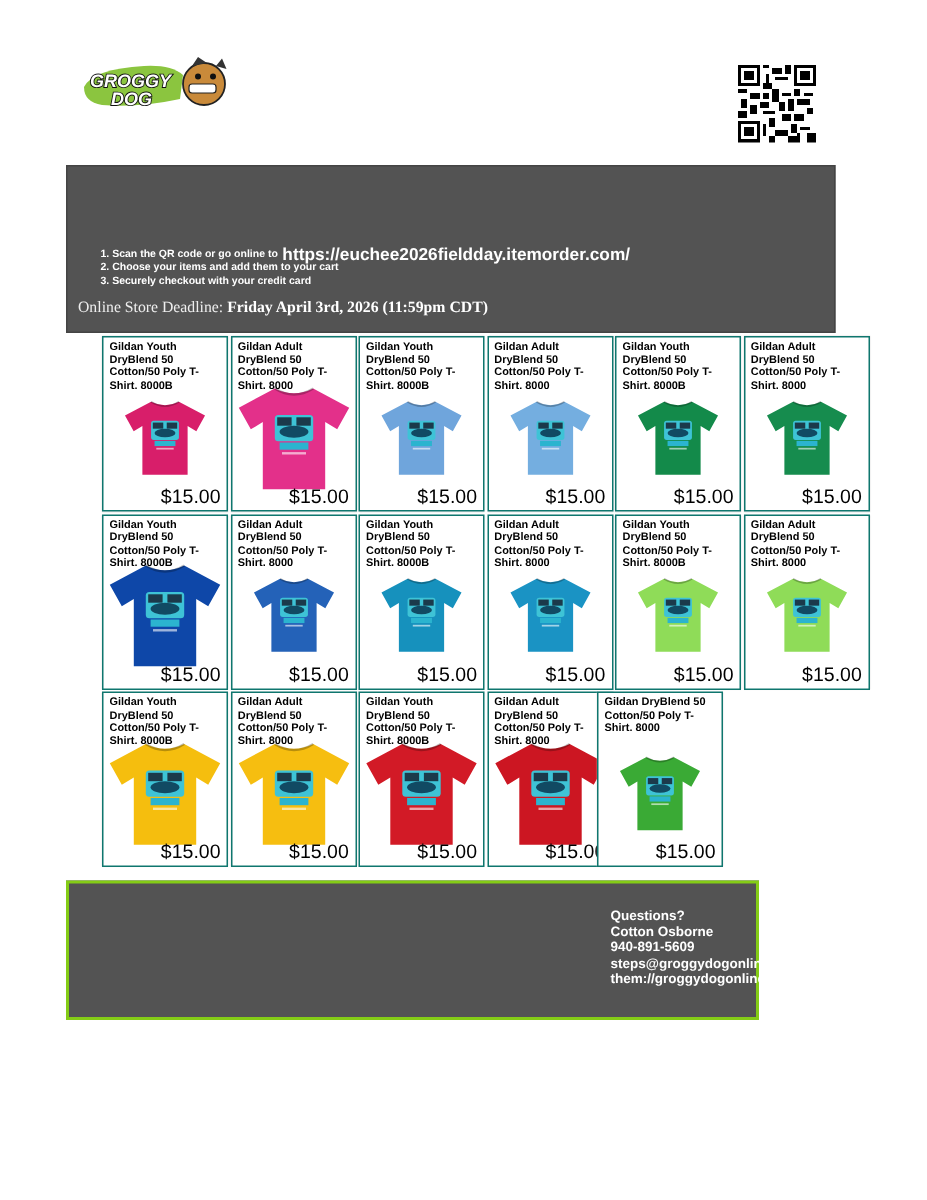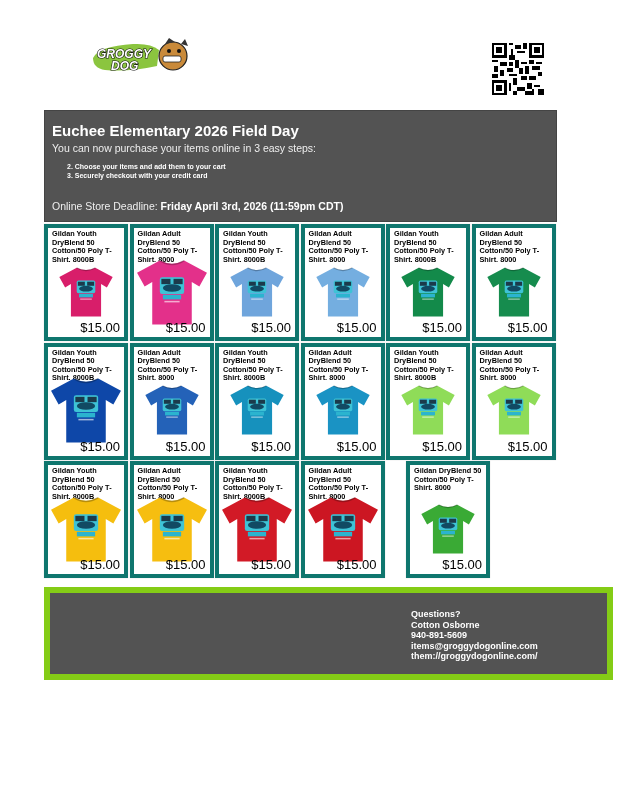--- a/index.html
+++ b/index.html
@@ -1,46 +1,47 @@
 <!DOCTYPE html>
 <html><head>
 <meta charset="utf-8">
 <style>
   * { box-sizing: border-box; margin: 0; padding: 0; }
   html, body { width: 618px; height: 800px; background: #ffffff; overflow: hidden; }
   body { position: relative; font-family: "Liberation Sans", sans-serif; color: #000; }
 
-  .logo { position: absolute; left: 52px; top: 36px; width: 104px; height: 40px; margin-left: 37px; }
+  .logo { position: absolute; left: 52px; top: 36px; width: 104px; height: 40px; }
   .qr { position: absolute; left: 492px; top: 43px; width: 52px; height: 52px; }
 
   .header-panel {
     position: absolute; left: 44px; top: 110px; width: 513px; height: 112px;
     background: #535353; border: 1px solid #444; color: #fff;
   }
   .header-title { position: absolute; left: 7px; top: 11px; font-size: 15px; font-weight: bold; }
   .header-sub { position: absolute; left: 7px; top: 31px; font-size: 10.5px; color: #eee; }
   .steps { position: absolute; left: 22px; top: 52px; font-size: 7px; font-weight: bold; line-height: 8.5px; color: #fff; }
   .steps .url { font-size: 11.5px; font-weight: bold; margin-left: 3px; }
   .step1 { height: 12px; display: flex; align-items: flex-end; padding-bottom: 1px; }
-  .deadline { position: absolute; left: 7px; top: 89px; font-size: 10.5px; color: #eee; }
+  .deadline { position: absolute; left: 7px; top: 89px; font-size: 10.5px; color: #eee; font-family: Liberation Serif, serif; }
   .deadline b { color: #fff; }
 
   .grid { position: absolute; left: 44px; top: 224px; width: 514px; }
   .card {
     position: absolute; width: 84px; height: 117px;
-    background: #fff; border: 4px solid #0f766e;
+    background: #fff; border: 1px solid #0f766e;
     box-shadow: 0 0 1px #ccc;
+    margin-left: 24px;
   }
   .card .name { position: absolute; left: 4px; top: 2px; right: 2px; font-size: 7.3px; font-weight: bold; line-height: 8.5px; }
   .card .price { position: absolute; right: 4px; bottom: 2px; font-size: 13px; font-weight: normal; }
   .card .shirt { position: absolute; left: 0; right: 0; top: 30px; bottom: 14px; display: flex; align-items: center; justify-content: center; }
 
   .footer-panel {
-    position: absolute; left: 44px; top: 587px; width: 569px; height: 93px;
-    background: #535353; border: 6px solid #84cc16;
+    position: absolute; left: 44px; top: 587px; width: 462px; height: 93px;
+    background: #535353; border: 2px solid #84cc16;
   }
   .contact { position: absolute; left: 361px; top: 16px; color: #fff; font-size: 9px; font-weight: bold; line-height: 10.6px; }
 </style>
 </head>
 <body>
 
 <div class="logo">
   <svg width="104" height="40" viewBox="0 0 104 40">
     <path d="M4 22 Q10 10 44 8 Q62 7 70 14 L68 30 Q40 36 16 34 Q4 32 4 22Z" fill="#8bc53f"></path>
     <text x="8" y="22" font-family="Liberation Sans, sans-serif" font-weight="bold" font-style="italic" font-size="12" fill="#fff" stroke="#111" stroke-width="1.2" paint-order="stroke">GROGGY</text>
@@ -97,23 +98,25 @@
         <rect x="20" y="20" width="3" height="1"></rect>
         <rect x="22" y="22" width="3" height="3"></rect>
       <rect x="10" y="23" width="2" height="2"></rect>
         <rect x="16" y="23" width="3" height="2"></rect>
         <rect x="19" y="22" width="1" height="3"></rect>
     </g>
   </svg>
 </div>
 
 <div class="header-panel">
-  <div class="header-title">Euchee Elementary 2026 Field Day</div>
-  <div class="header-sub">You can now purchase your items online in 3 easy steps:</div>
   <div class="steps">
+    <div class="step1">
+      <span>1. Scan the QR code or go online to</span>
+      <span class="url">https://euchee2026fieldday.itemorder.com/</span>
+    </div>
     <div>2. Choose your items and add them to your cart</div>
     <div>3. Securely checkout with your credit card</div>
   </div>
   <div class="deadline">
     <span>Online Store Deadline:</span>
     <b>Friday April 3rd, 2026 (11:59pm CDT)</b>
   </div>
 </div>
 
 <div class="grid" id="grid">
@@ -366,21 +369,21 @@
           <rect x="34" y="32" width="32" height="22" rx="3" fill="#3ec3d6"></rect>
           <rect x="36" y="34" width="12" height="7" fill="#1b3a4b"></rect>
           <rect x="52" y="34" width="12" height="7" fill="#1b3a4b"></rect>
           <ellipse cx="50" cy="46" rx="12" ry="5" fill="#114a63"></ellipse>
           <rect x="38" y="55" width="24" height="6" fill="#2bb4cf"></rect>
           <rect x="40" y="63" width="20" height="2" fill="rgba(255,255,255,0.6)"></rect>
         </svg>
       </div>
       <div class="price">$15.00</div>
     </div>
-    <div class="card" style="left: 362px; top: 237px;">
+    <div class="card" style="left: 330px; top: 237px;">
       <div class="name">Gildan DryBlend 50 Cotton/50 Poly T-Shirt. 8000</div>
       <div class="shirt">
         <svg width="58" height="58" viewBox="0 0 100 100">
           <path d="M34 10 Q50 18 66 10 L96 26 L86 44 L76 38 L76 94 L24 94 L24 38 L14 44 L4 26 Z" fill="#3aaa35"></path>
           <path d="M34 10 Q50 20 66 10" fill="none" stroke="rgba(0,0,0,0.25)" stroke-width="2"></path>
           <rect x="34" y="32" width="32" height="22" rx="3" fill="#3ec3d6"></rect>
           <rect x="36" y="34" width="12" height="7" fill="#1b3a4b"></rect>
           <rect x="52" y="34" width="12" height="7" fill="#1b3a4b"></rect>
           <ellipse cx="50" cy="46" rx="12" ry="5" fill="#114a63"></ellipse>
           <rect x="38" y="55" width="24" height="6" fill="#2bb4cf"></rect>
@@ -389,16 +392,16 @@
       </div>
       <div class="price">$15.00</div>
     </div>
   </div>
 
 <div class="footer-panel">
   <div class="contact">
     <div>Questions?</div>
     <div>Cotton Osborne</div>
     <div>940-891-5609</div>
-    <div>items@groggydogonline.com</div>
+    <div>steps@groggydogonline.com</div>
     <div>them://groggydogonline.com/</div>
   </div>
 </div>
 
 </body></html>

